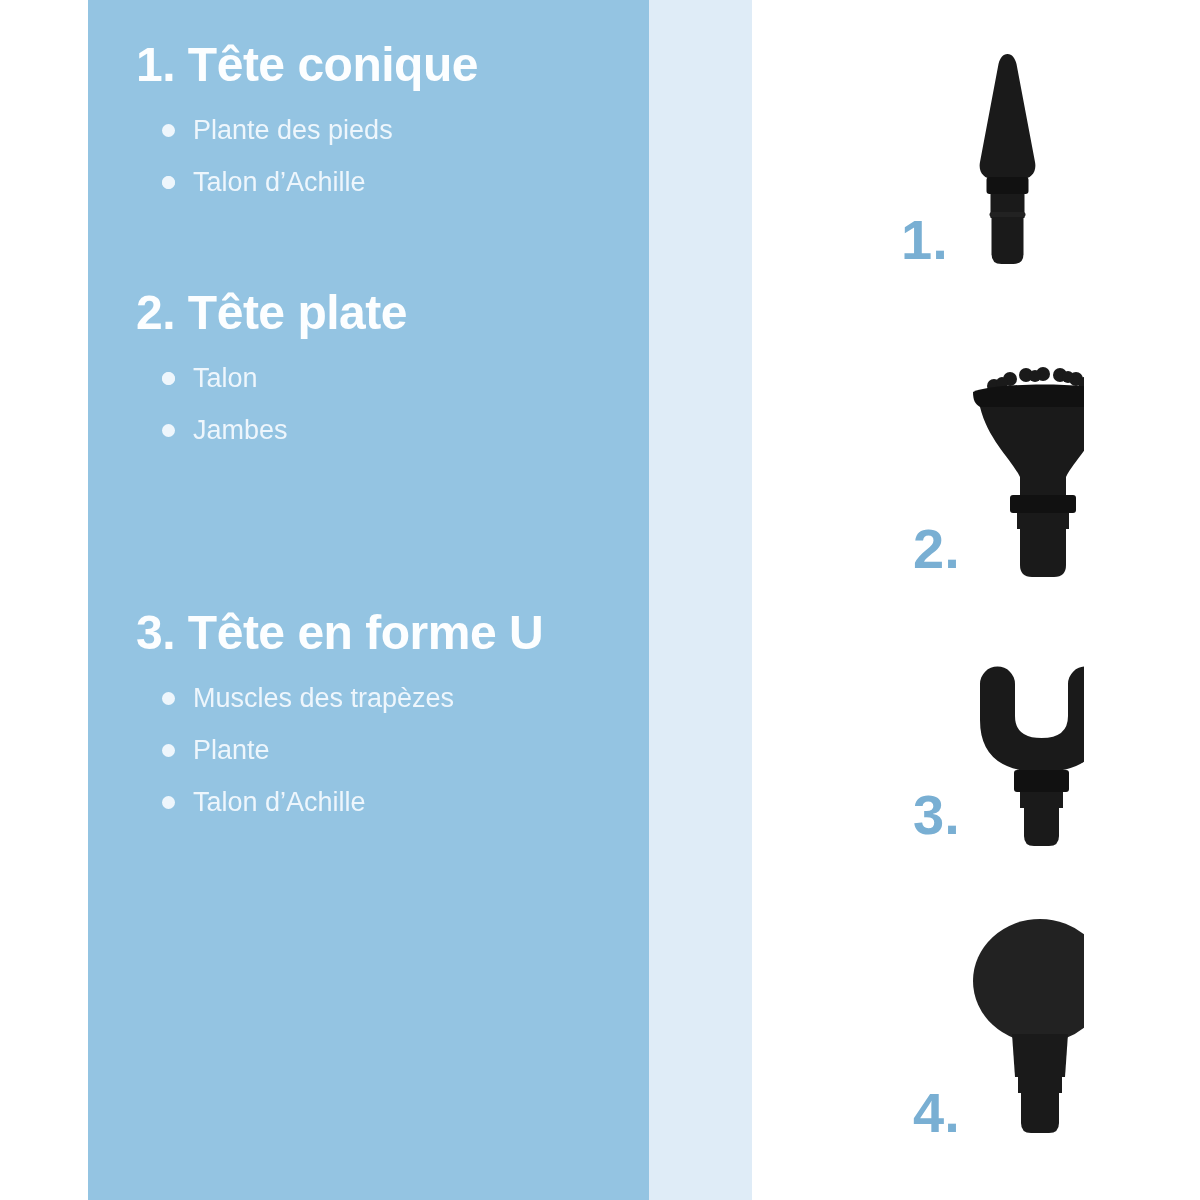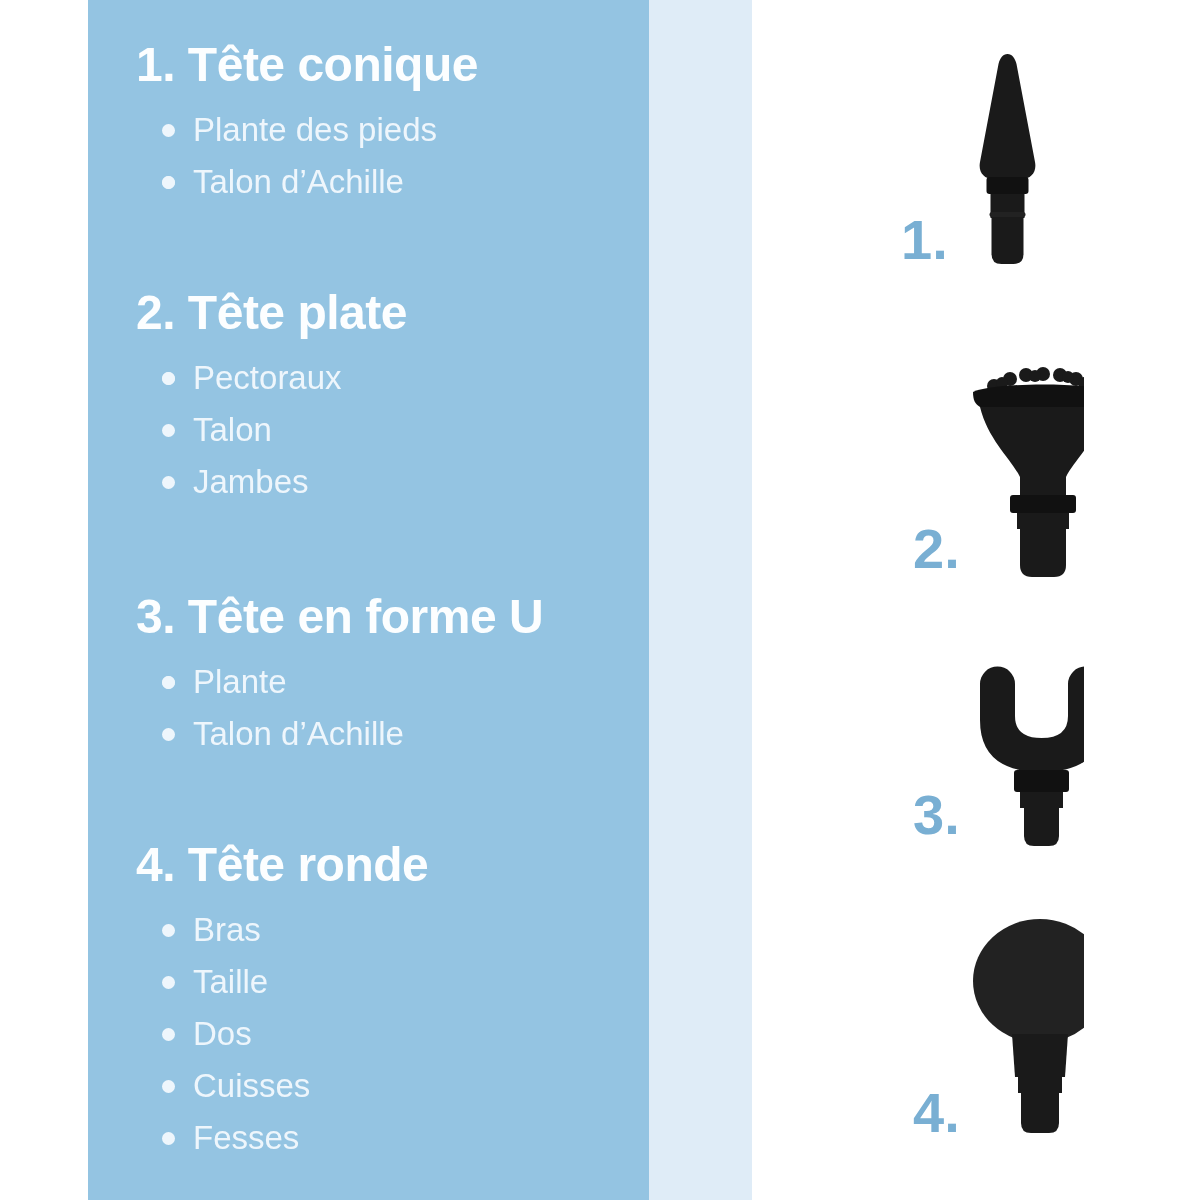--- a/index.html
+++ b/index.html
@@ -4,28 +4,28 @@
 <style>
   html,body{margin:0;padding:0;background:#fff;}
   .canvas{
     position:relative;width:1084px;height:1200px;overflow:hidden;
     background:var(--background-color,#ffffff);
     font-family:"Liberation Sans","DejaVu Sans",sans-serif;
   }
   .panel{position:absolute;left:88px;top:0;width:561px;height:1200px;background:var(--panel-color,#94c4e2);}
   .stripe{position:absolute;left:649px;top:0;width:103px;height:1200px;background:var(--stripe-color,#dfecf7);}
   .sec{position:absolute;left:136px;width:505px;}
-  .sec-s1{top:36px}.sec-s2{top:284px}.sec-s3{top:588px}.sec-s4{top:836px}
+  .sec-s1{top:36px}.sec-s2{top:284px}.sec-s3{top:604px}.sec-s4{top:836px}
   .sec-title{
     margin:0 0 10px 0;font-size:48px;font-weight:bold;letter-spacing:-0.5px;
     color:var(--heading-color,#fcfeff);line-height:1.2;
   }
   .sec-list{list-style:none;margin:0;padding:0;}
   .sec-list li{
-    position:relative;padding-left:57px;font-size:33px;line-height:52px;
+    position:relative;padding-left:57px;font-size:27px;line-height:52px;
     color:var(--item-color,#eef6fc);
   }
   .dot{
     position:absolute;left:26px;top:20px;width:13px;height:13px;border-radius:50%;
     background:var(--item-color,#eef6fc);
   }
   .num{
     position:absolute;font-size:56px;font-weight:bold;line-height:1;
     color:var(--number-color,#79afd3);
   }
@@ -47,45 +47,34 @@
       <li><span class="dot"></span><span>Plante des pieds</span></li>
       <li><span class="dot"></span></li>
       <li><span class="dot"></span><span>Talon d’Achille</span></li>
     </ul>
   </section>
 
   <section class="sec sec-s2">
     <h2 class="sec-title">2. Tête plate</h2>
     <ul class="sec-list">
       <li><span class="dot"></span></li>
-      <li><span class="dot"></span><span>Pectoraux</span></li>
       <li><span class="dot"></span><span>Talon</span></li>
       <li><span class="dot"></span><span>Jambes</span></li>
     </ul>
   </section>
 
   <section class="sec sec-s3">
     <h2 class="sec-title">3. Tête en forme U</h2>
     <ul class="sec-list">
-      <li><span class="dot"></span></li>
+      <li><span class="dot"></span><span>Muscles des trapèzes</span></li>
       <li><span class="dot"></span><span>Plante</span></li>
       <li><span class="dot"></span><span>Talon d’Achille</span></li>
     </ul>
   </section>
 
-  <section class="sec sec-s4">
-    <h2 class="sec-title">4. Tête ronde</h2>
-    <ul class="sec-list">
-      <li><span class="dot"></span><span>Bras</span></li>
-      <li><span class="dot"></span><span>Taille</span></li>
-      <li><span class="dot"></span><span>Dos</span></li>
-      <li><span class="dot"></span><span>Cuisses</span></li>
-      <li><span class="dot"></span><span>Fesses</span></li>
-    </ul>
-  </section>
 
   <div class="num" style="left:901px;top:212px;">1.</div>
   <svg class="head-svg" style="left:966px;top:48px;" width="82" height="222" viewBox="0 0 82 222" aria-hidden="true">
     <path class="head-fill" d="M41.5 6 C37 6 34 10 32.5 16 L14 114 C12 124 18 131 27 131 L56 131 C65 131 71 124 69 114 L50.5 16 C49 10 46 6 41.5 6 Z"></path>
     <rect class="head-dark" x="20.5" y="129" width="42" height="17" rx="3"></rect>
     <rect class="head-fill" x="24.5" y="146" width="34" height="24"></rect>
     <rect class="head-soft" x="23.5" y="164" width="36" height="5" rx="2.5"></rect>
     <path class="head-fill" d="M25.5 169 L57.5 169 L57.5 206 Q57.5 216 47.5 216 L35.5 216 Q25.5 216 25.5 206 Z"></path>
   </svg>
 

